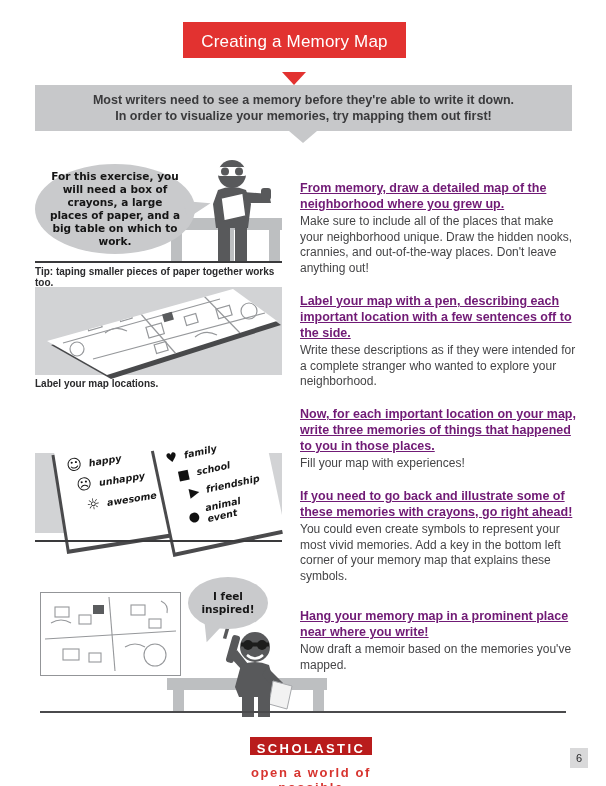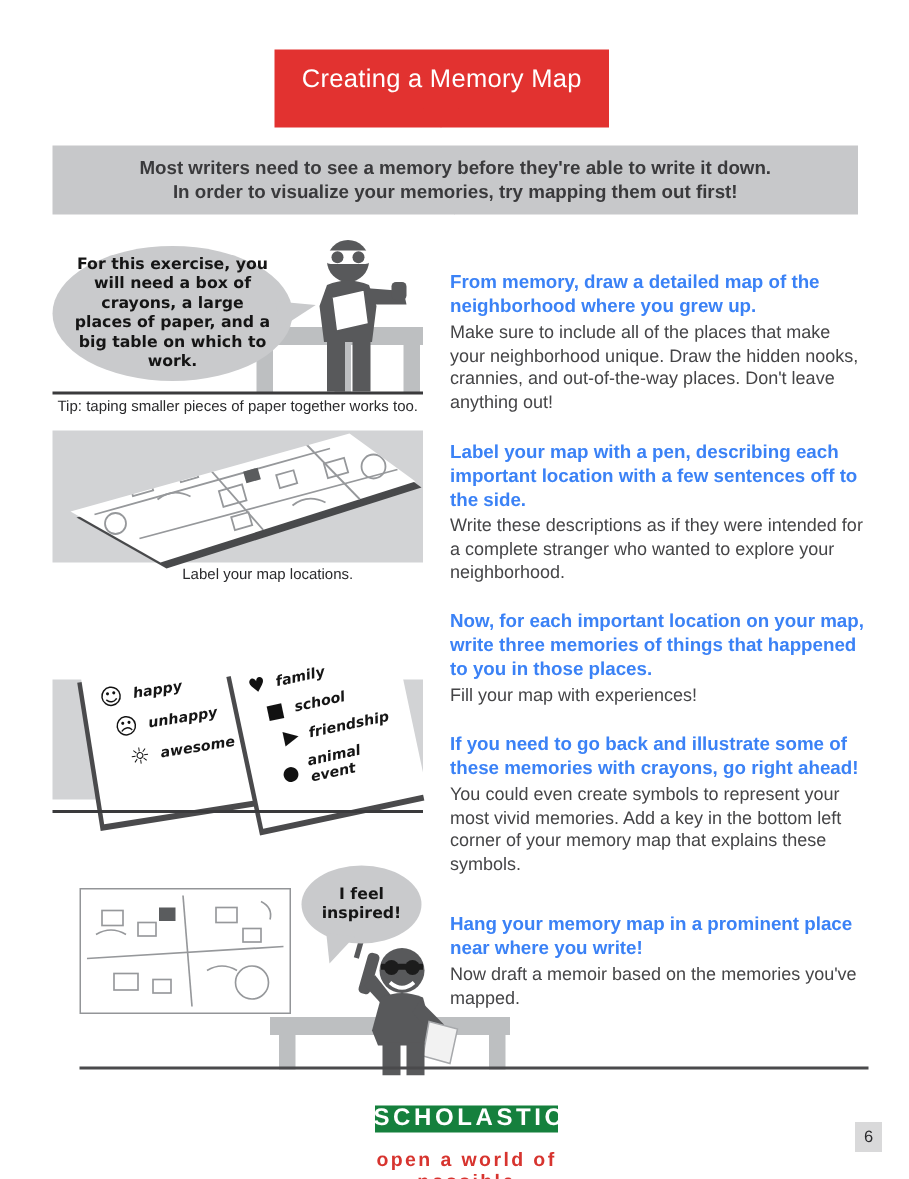--- a/index.html
+++ b/index.html
@@ -1,33 +1,33 @@
 <!DOCTYPE html>
 <html><head>
 <meta charset="utf-8">
 <style>
   * { margin:0; padding:0; box-sizing:border-box; }
   body { background:#ffffff; font-family:"Liberation Sans", sans-serif; }
   .page { position:relative; width:606px; height:786px; background:#fff; overflow:hidden; }
 
   
-  .title-banner { position:absolute; left:183px; top:33px; width:223px; height:52px;
+  .title-banner { position:absolute; left:183px; top:22px; width:223px; height:36px;
     background:#e23230; color:#fff; text-align:center; line-height:40px; font-size:17px; letter-spacing:.2px; z-index:3; }
   .title-tail { position:absolute; left:282px; top:72px; width:0; height:0; z-index:3;
     border-left:12px solid transparent; border-right:12px solid transparent; border-top:13px solid #e23230; }
   .intro-banner { position:absolute; left:35px; top:85px; width:537px; height:46px;
-    background:#c7c8ca; text-align:center; padding-top:7px; z-index:1;margin-top:12px; }
+    background:#c7c8ca; text-align:center; padding-top:7px; z-index:1; }
   .intro-banner div { font-size:12.5px; font-weight:bold; color:#3a3a3c; line-height:16px; }
   .intro-tail { position:absolute; left:289px; top:131px; width:0; height:0;
     border-left:14px solid transparent; border-right:14px solid transparent; border-top:12px solid #c7c8ca; }
 
   
   .figure { position:absolute; }
   .rule { position:absolute; background:#3a3a3c; height:2px; }
-  .caption { position:absolute; width:100%; text-align:center; font-size:10px; font-weight:normal; color:#2a2a2c; }
+  .caption { position:absolute; width:100%; text-align:left; font-size:10px; font-weight:bold; color:#2a2a2c; }
 
   
   .fig1 { left:35px; top:158px; width:247px; height:122px; }
   .bubble { background:#c9cacc; border-radius:50%; display:flex; align-items:center; justify-content:center;
     text-align:center; font-family:"DejaVu Sans", sans-serif; font-weight:bold; color:#151515; }
   .fig1 .bubble { position:absolute; left:0; top:6px; width:160px; height:90px; font-size:10.5px; line-height:13px; padding:8px 14px; }
   .fig1 .bubble-tail { position:absolute; left:150px; top:40px; width:0; height:0;
     border-top:8px solid transparent; border-bottom:10px solid transparent; border-left:26px solid #c9cacc; transform:rotate(-12deg); }
   .table-bar { position:absolute; background:#bdbfc1; }
   .fig1 .table-bar.top { left:128px; top:60px; width:119px; height:12px; }
@@ -51,40 +51,40 @@
   .sym-paper-right { left:128px; top:-6px; width:112px; height:108px; transform:rotate(-12deg); padding:8px 4px 0 10px; }
   .sym-row { display:flex; align-items:center; gap:7px; margin-bottom:6px; }
   .sym-icon { font-family:"DejaVu Sans", sans-serif; color:#111; line-height:1; }
   .sym-icon.face { font-size:15px; }
   .sym-icon.solid { font-size:13px; }
   .sym-label { font-family:"DejaVu Sans", sans-serif; font-weight:bold; font-style:italic; font-size:9.5px; color:#151515; }
   .fig3 .rule { left:0; top:100px; width:247px; }
   .fig3 .caption { top:104px; }
 
   
-  .fig4 { left:48px; top:575px; width:531px; height:150px; }
+  .fig4 { left:35px; top:575px; width:531px; height:150px; }
   .framed-map { position:absolute; left:5px; top:17px; width:141px; height:84px; background:#fff; border:1px solid #939598; }
   .fig4 .bubble { position:absolute; left:153px; top:2px; width:80px; height:52px; font-size:10.5px; line-height:13px; padding:6px; }
   .fig4 .bubble-tail { position:absolute; left:168px; top:48px; width:0; height:0;
     border-left:5px solid transparent; border-right:14px solid transparent; border-top:20px solid #c9cacc; transform:rotate(8deg); }
   .fig4 .table-bar.top { left:132px; top:103px; width:160px; height:12px; }
   .fig4 .leg { position:absolute; top:115px; width:11px; height:23px; background:#bdbfc1; }
   .fig4 .person { position:absolute; left:168px; top:50px; }
   .fig4 .rule { left:5px; top:136px; width:526px; background:#4a4a4c; }
 
   
   .instr { position:absolute; left:300px; width:280px; }
-  .instr .hd { font-size:12.5px; font-weight:bold; color:#3b82f6; line-height:16px; margin-bottom:2px; }
+  .instr .hd { font-size:12.5px; font-weight:bold; color:#701a75; line-height:16px; margin-bottom:2px;text-decoration:underline; }
   .instr .bd { font-size:12px; color:#454547; line-height:15.5px; }
   .instr1 { top:180px; } .instr2 { top:293px; } .instr3 { top:406px; } .instr4 { top:488px; } .instr5 { top:608px; }
 
   
   .logo { position:absolute; left:250px; top:737px; width:122px; }
-  .logo-box { height:18px; background:#15803d; color:#fff; display:flex; align-items:center; justify-content:center;
-    gap:4px; font-size:16px; font-weight:bold; letter-spacing:2.4px; }
+  .logo-box { height:18px; background:#b91c1c; color:#fff; display:flex; align-items:center; justify-content:center;
+    gap:4px; font-size:13px; font-weight:bold; letter-spacing:2.4px;flex-direction:column; }
   .logo-tagline { margin-top:10px; text-align:center; color:#d7342f; font-size:13px; font-weight:bold; letter-spacing:1.6px; }
   .logo-underline { margin-top:3px; height:2px; background:#d7342f; }
   .page-num { position:absolute; left:570px; top:748px; width:18px; height:20px; background:#d9d9da;
     text-align:center; line-height:20px; font-size:11px; color:#2b2b2d; }
 </style>
 </head>
 <body>
 
 <div class="page">
 

